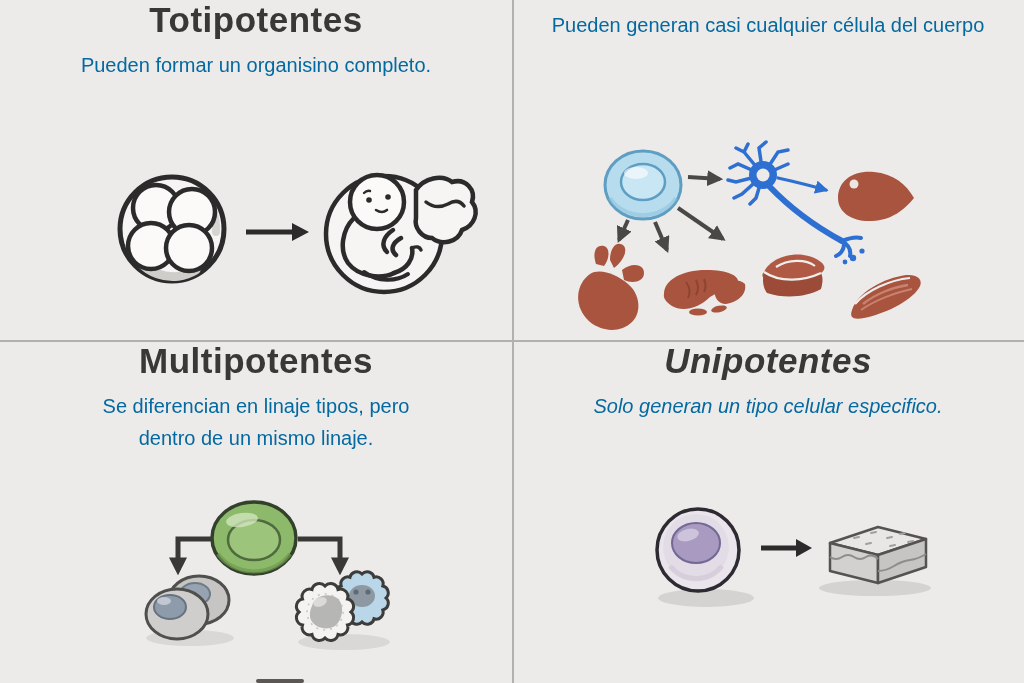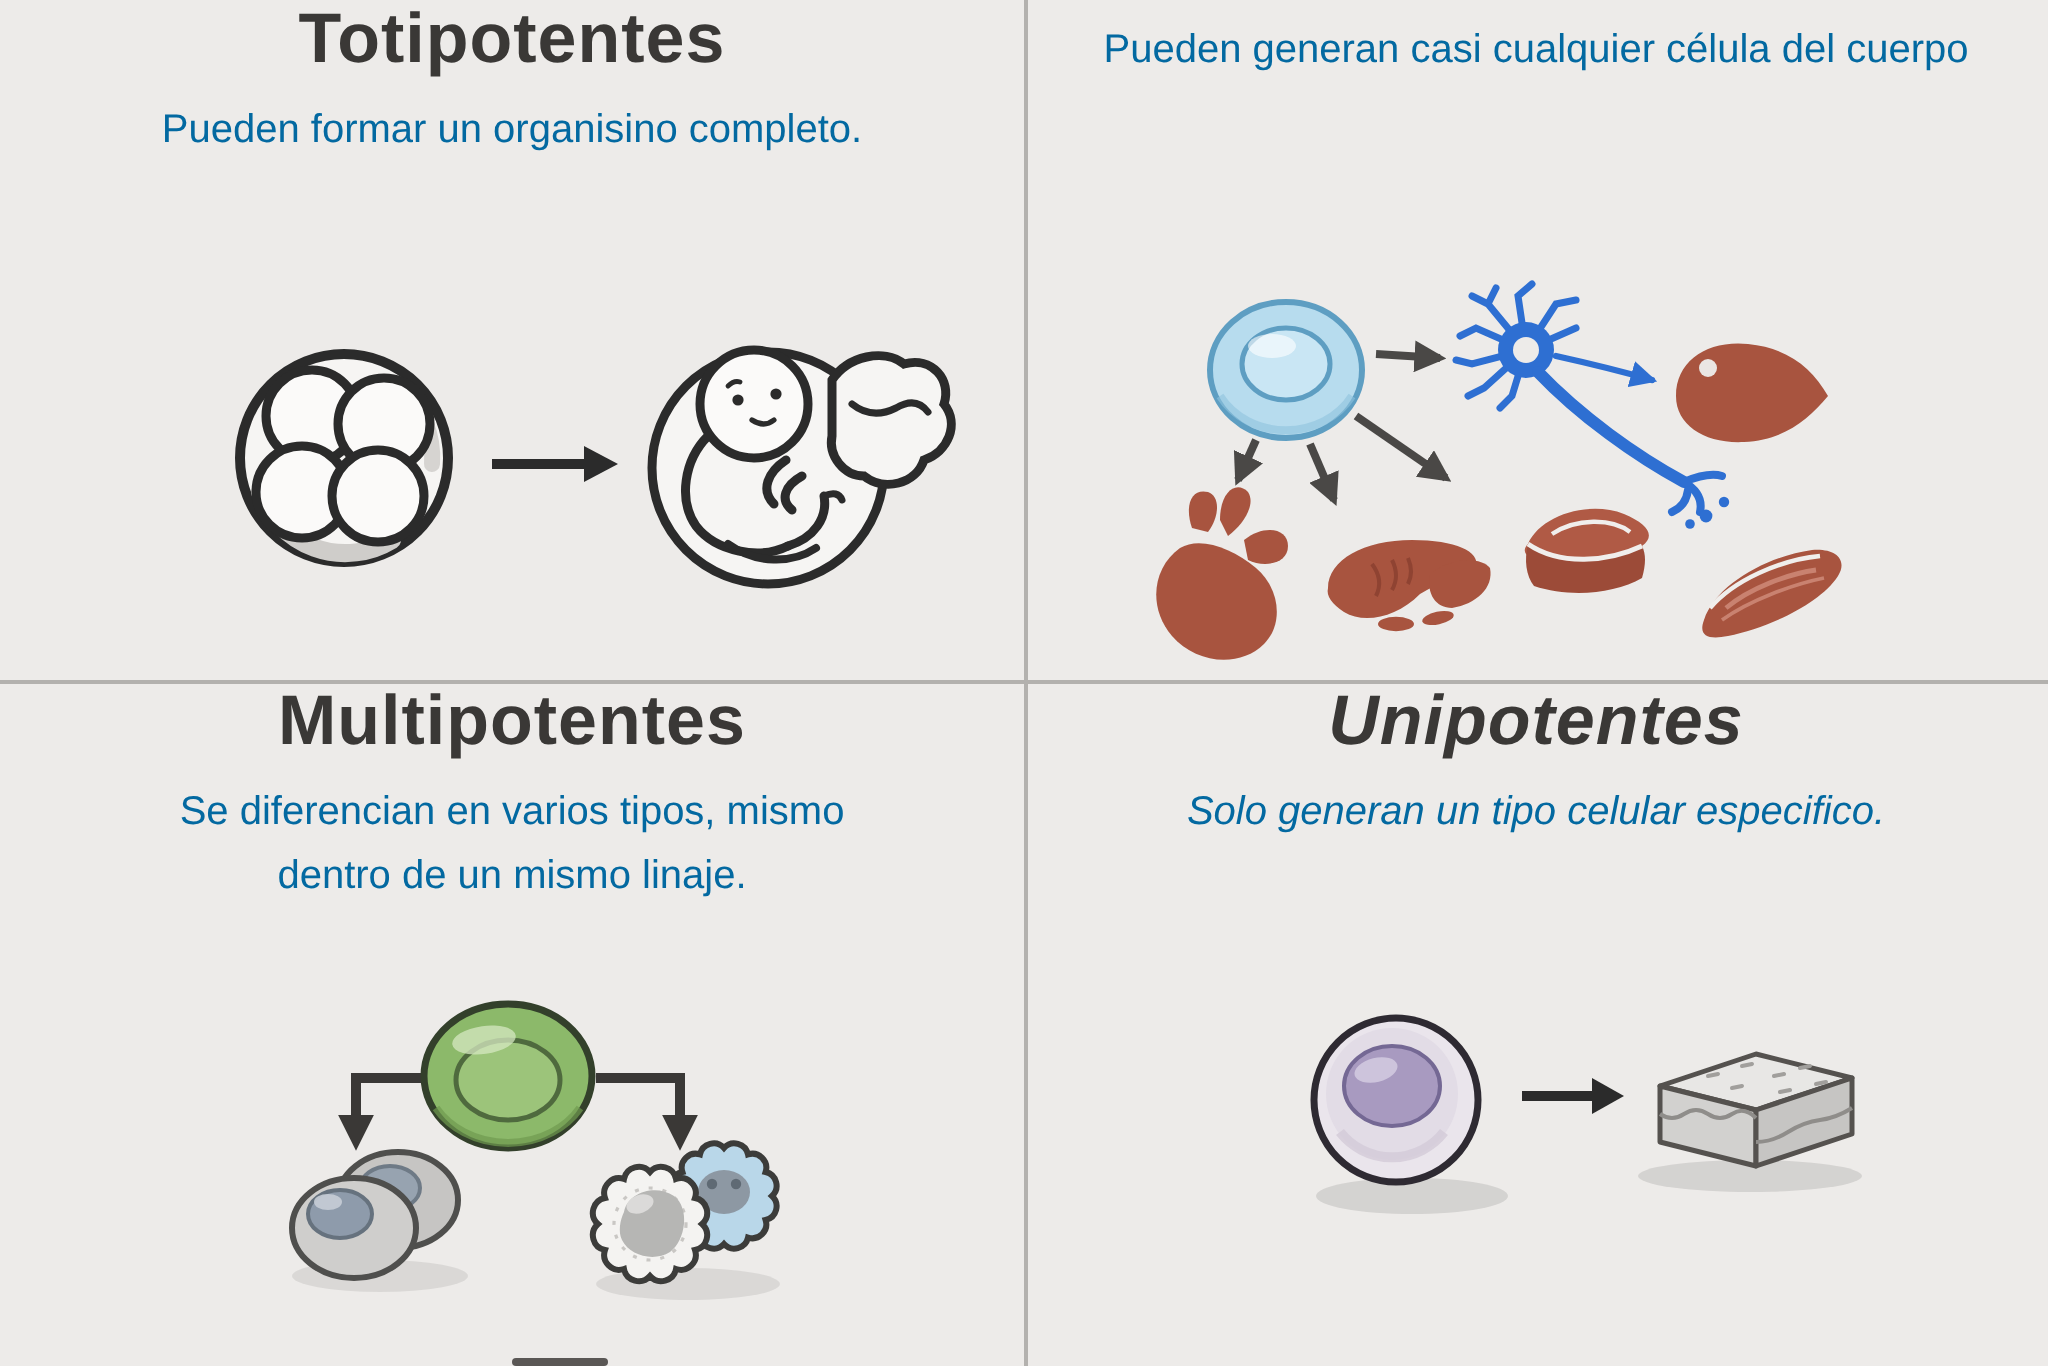--- a/index.html
+++ b/index.html
@@ -168,21 +168,21 @@
   <g>
     <path d="M 300,170 C 306,152 332,138 354,135 C 366,134 372,140 367,148 C 358,162 332,174 312,178 C 302,180 297,178 300,170 Z" fill="#a8543f"></path>
     <path d="M 303,164 C 315,150 338,140 358,138" fill="none" stroke="#f0eeec" stroke-width="2.2"></path>
     <path d="M 311,164 C 323,154 342,147 356,145" fill="none" stroke="#c98270" stroke-width="2.4"></path>
     <path d="M 309,170 C 323,160 345,152 360,149" fill="none" stroke="#c98270" stroke-width="1.8"></path>
   </g>
 </svg>
 
 <section class="quadrant" id="q-bl">
   <h2 class="panel-title">Multipotentes</h2>
-  <p class="panel-desc">Se diferencian en varios tipos, mismo dentro de un mismo linaje.</p>
+  <p class="panel-desc">Se diferencian en linaje tipos, pero dentro de un mismo linaje.</p>
 </section>
 <svg class="illus" id="illus-multi" width="300" height="195" viewBox="0 0 300 195">
   <defs>
     <marker id="ah-dark" viewBox="0 0 10 10" refX="7" refY="5" markerWidth="3.6" markerHeight="3.6" orient="auto-start-reverse">
       <path d="M0,0 L10,5 L0,10 Z" fill="#3a3836"></path>
     </marker>
   </defs>
 
   <g stroke="#3a3836" stroke-width="5" fill="none" stroke-linejoin="miter">
     <polyline points="106,53 72,53 72,84" marker-end="url(#ah-dark)"></polyline>

